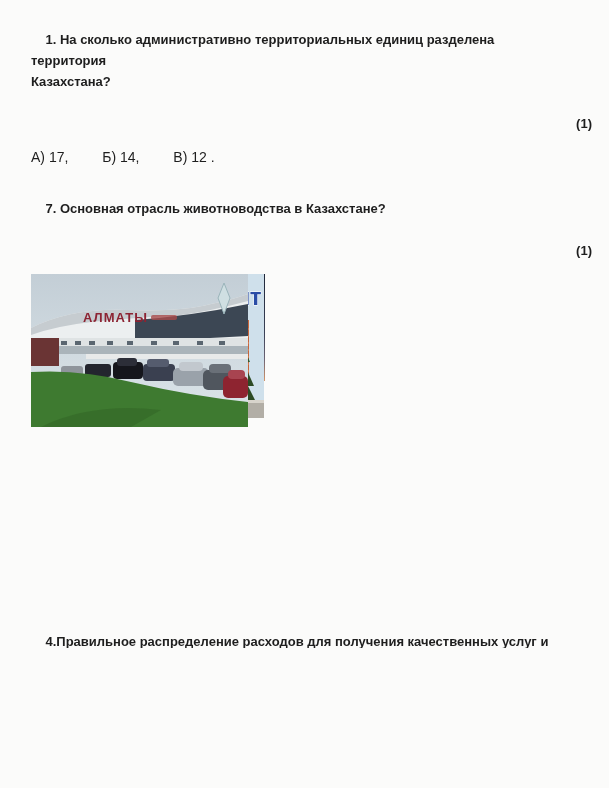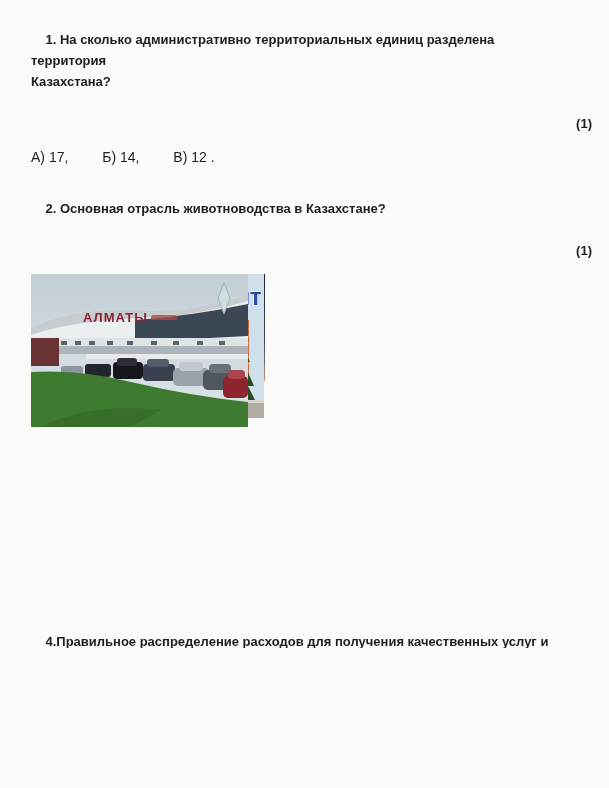--- a/index.html
+++ b/index.html
@@ -36,21 +36,21 @@
 Казахстана?</span>
     <span class="pts">(1)</span>
   </div>
   <div class="opts" id="q1-opts">
     <span>А) 17,</span>
     <span>Б) 14,</span>
     <span>В) 12 .</span>
   </div>
 
   <div class="qh" id="q2">
-    <span>2. Основная отрасль животноводства в Казахстане?</span>
+    <span>7. Основная отрасль животноводства в Казахстане?</span>
     <span class="pts">(1)</span>
   </div>
 
 
   <div id="photos">
 
     <svg id="ph-taraz" class="ph" width="234" height="107" viewBox="0 0 234 107">
       <defs>
         <linearGradient id="tz-sky" x1="0" y1="0" x2="0" y2="1">
           <stop offset="0" stop-color="#1f2639"></stop>

